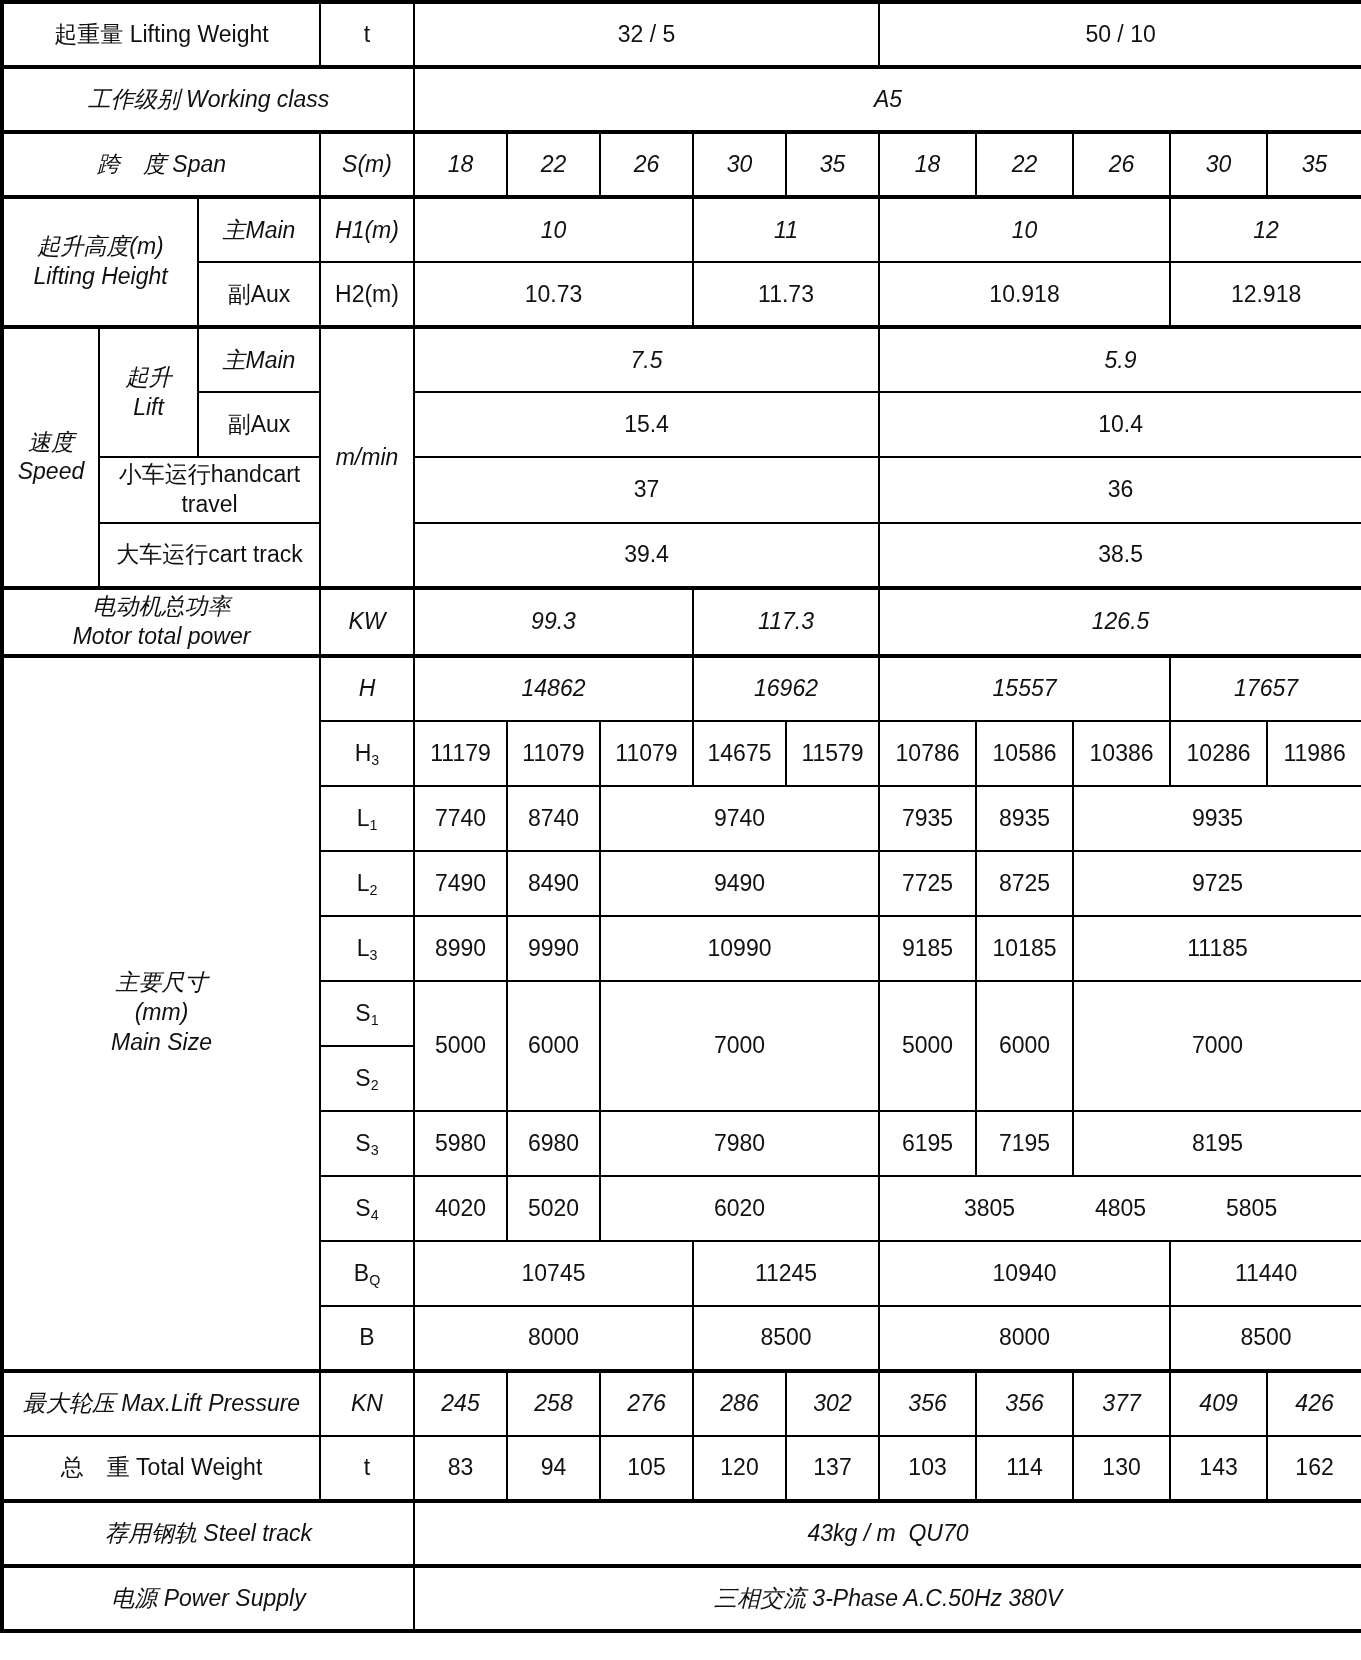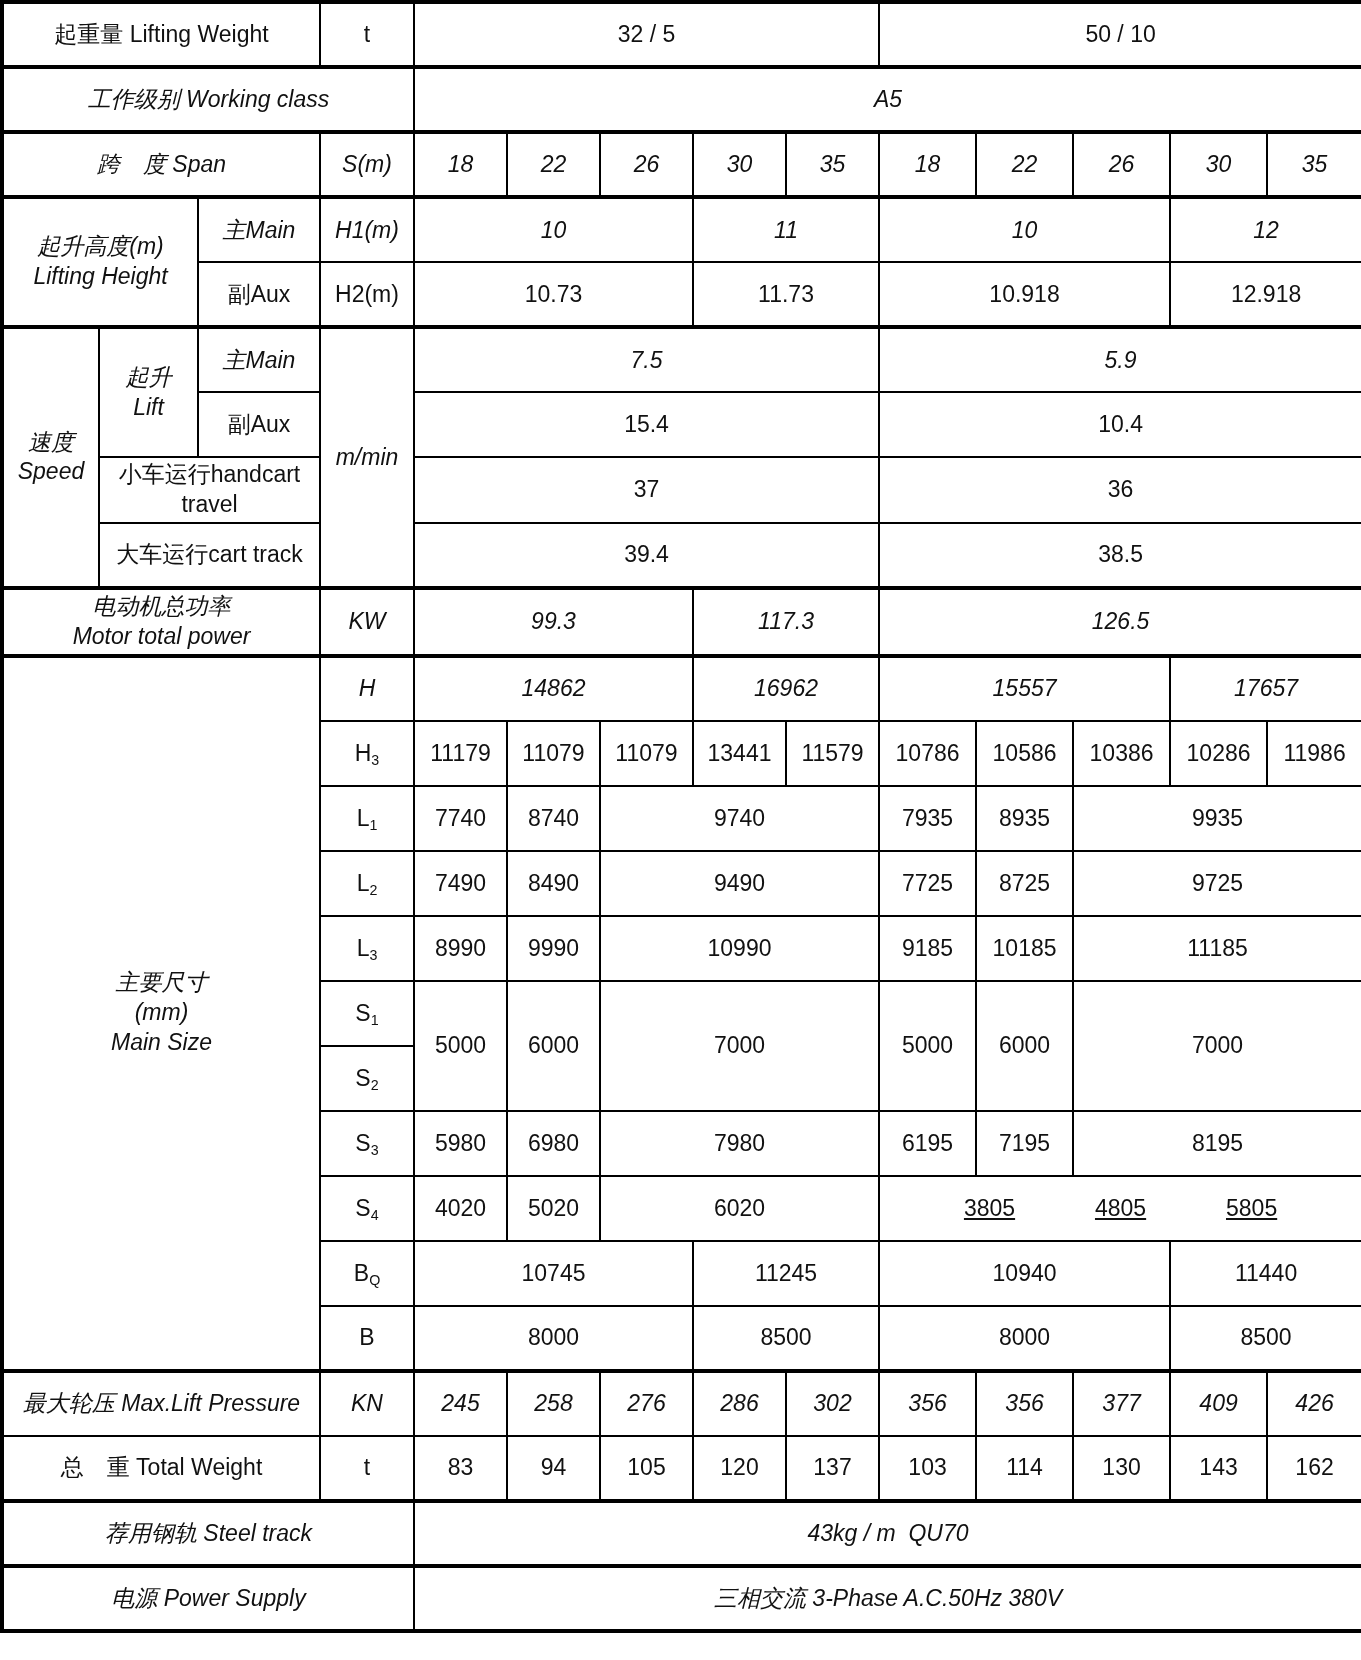--- a/index.html
+++ b/index.html
@@ -38,21 +38,20 @@
   td sub {
     font-size: 0.62em;
     line-height: 0;
     vertical-align: -0.25em;
   }
   .triple {
     display: flex;
     justify-content: space-evenly;
     align-items: center;
     width: 100%;
-    text-decoration: underline;
   }
 </style>
 </head>
 <body>
 
 <div class="sheet">
 <table class="spec">
   <colgroup>
     <col style="width:97px">
         <col style="width:99px">
@@ -166,21 +165,21 @@
       <td colspan="2">16962</td>
       <td colspan="3">15557</td>
       <td colspan="2">17657</td>
     </tr>
 
     <tr>
       <td><span>H</span><sub>3</sub></td>
       <td>11179</td>
       <td>11079</td>
       <td>11079</td>
-      <td>13441</td>
+      <td>14675</td>
       <td>11579</td>
       <td>10786</td>
       <td>10586</td>
       <td>10386</td>
       <td>10286</td>
       <td>11986</td>
     </tr>
 
     <tr>
       <td><span>L</span><sub>1</sub></td>

